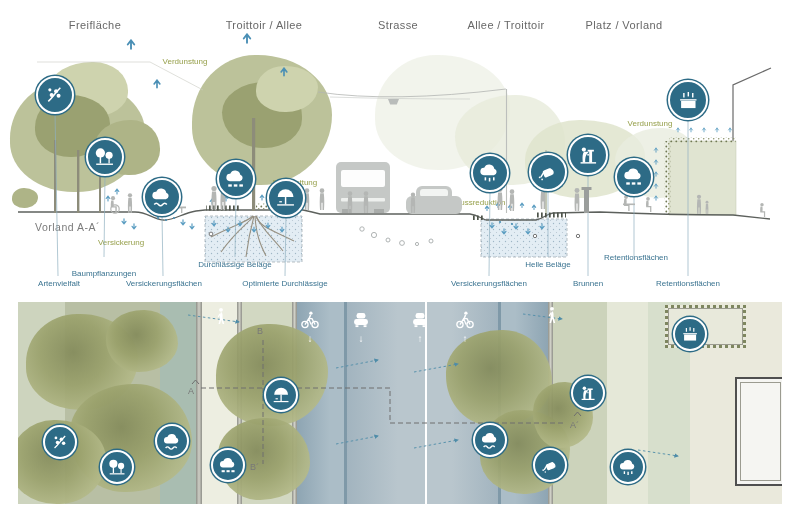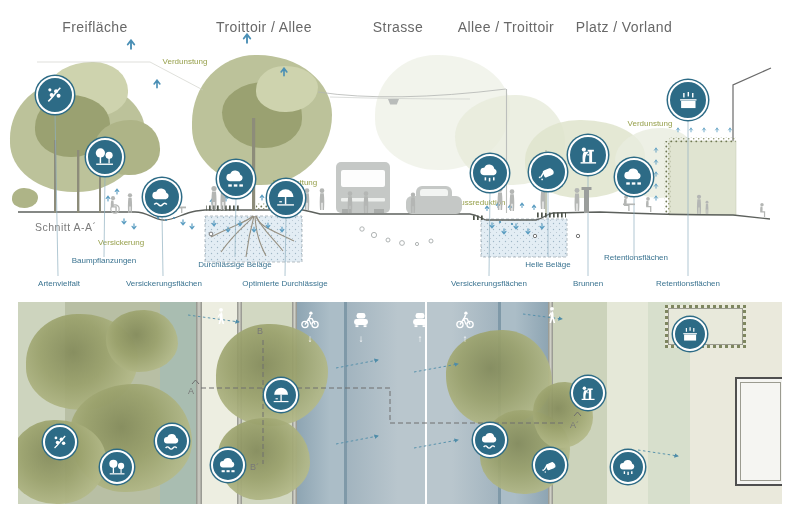--- a/index.html
+++ b/index.html
@@ -1,19 +1,19 @@
 <!DOCTYPE html>
 <html><head>
 <meta charset="utf-8">
 <style>
   html,body{margin:0;padding:0;background:#fff;}
   .stage{position:relative;width:800px;height:513px;background:#fff;overflow:hidden;
          font-family:"Liberation Sans",sans-serif;}
   
-  .zone-title{position:absolute;font-size:14px;color:#686868;letter-spacing:.4px;
+  .zone-title{position:absolute;font-size:11px;color:#686868;letter-spacing:.4px;
               transform:translateX(-50%);white-space:nowrap;}
   .lbl-blue{position:absolute;font-size:8px;color:#3a7390;transform:translateX(-50%);white-space:nowrap;}
   .lbl-green{position:absolute;font-size:8px;color:#97a04c;transform:translateX(-50%);white-space:nowrap;}
   .sec-title{position:absolute;font-size:10.5px;color:#7b7b7b;letter-spacing:.5px;white-space:nowrap;}
   .marker{position:absolute;font-size:9px;color:#787878;white-space:nowrap;}
   
   .blob{position:absolute;border-radius:46% 54% 52% 48%/53% 47% 55% 45%;}
   .blob.b2{border-radius:55% 45% 48% 52%/47% 53% 45% 55%;}
   
   .badge{position:absolute;transform:translate(-50%,-50%);background:#2d6b86;border-radius:50%;
@@ -403,29 +403,29 @@
       <svg viewBox="0 0 24 24">
         <use href="#g-cloud-pave"></use>
       </svg>
     </div>
   <div class="badge" style="left:688px;top:100px;width:36px;height:36px">
       <svg viewBox="0 0 24 24">
         <use href="#g-build"></use>
       </svg>
     </div>
 
-  <span class="sec-title" style="left:35px;top:221px">Schnitt A-A´</span>
+  <span class="sec-title" style="left:35px;top:221px">Vorland A-A´</span>
   <span class="lbl-green" style="left:185px;top:57px">Verdunstung</span>
   <span class="lbl-green" style="left:121px;top:238px">Versickerung</span>
   <span class="lbl-green" style="left:295px;top:178px">Beschattung</span>
   <span class="lbl-green" style="left:476px;top:198px">Abflussreduktion</span>
   <span class="lbl-green" style="left:510px;top:236px">Versickerung</span>
   <span class="lbl-green" style="left:650px;top:119px">Verdunstung</span>
   <span class="lbl-green" style="left:694px;top:157px">Beschattung</span>
-  <span class="lbl-blue" style="left:104px;top:256px">Baumpflanzungen</span>
+  <span class="lbl-blue" style="left:104px;top:269px">Baumpflanzungen</span>
   <span class="lbl-blue" style="left:235px;top:260px">Durchlässige Beläge</span>
   <span class="lbl-blue" style="left:548px;top:260px">Helle Beläge</span>
   <span class="lbl-blue" style="left:636px;top:253px">Retentionsflächen</span>
   <span class="lbl-blue" style="left:59px;top:279px">Artenvielfalt</span>
   <span class="lbl-blue" style="left:164px;top:279px">Versickerungsflächen</span>
   <span class="lbl-blue" style="left:285px;top:279px">Optimierte Durchlässige</span>
   <span class="lbl-blue" style="left:489px;top:279px">Versickerungsflächen</span>
   <span class="lbl-blue" style="left:588px;top:279px">Brunnen</span>
   <span class="lbl-blue" style="left:688px;top:279px">Retentionsflächen</span>
 

